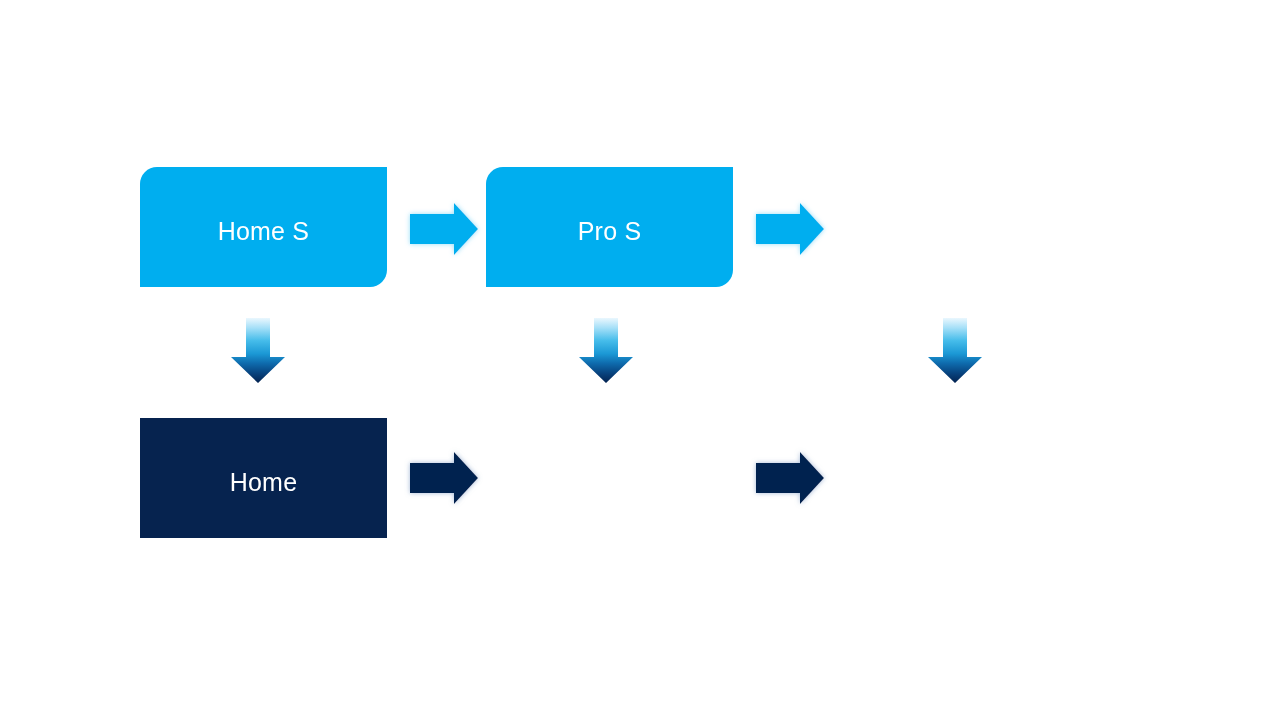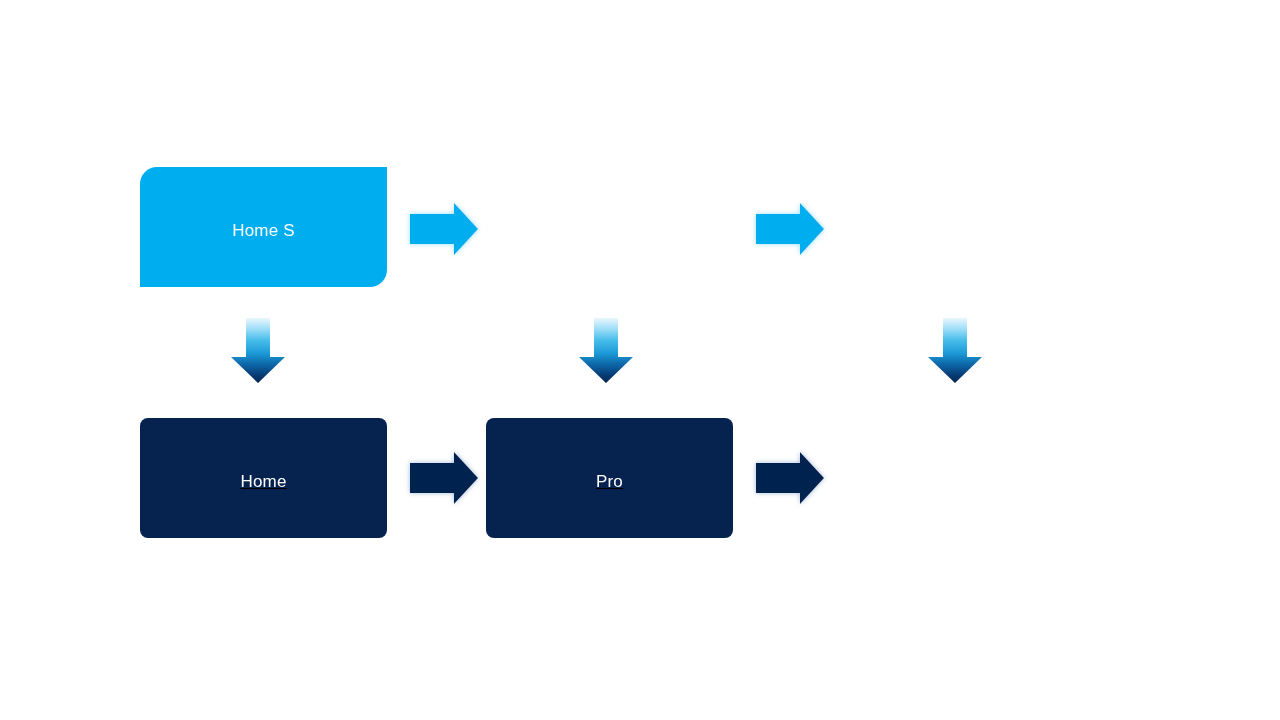--- a/index.html
+++ b/index.html
@@ -18,33 +18,32 @@
   .box {
     position: absolute;
     width: 247px;
     height: 120px;
     display: flex;
     align-items: center;
     justify-content: center;
   }
   .box .label {
     color: var(--text, #ffffff);
-    font-size: 17px;
+    font-size: 25px;
     letter-spacing: 0.2px;
     white-space: nowrap;
     margin-top: 8px;
   }
   .box.cyan {
     background: var(--box-cyan, #00AEEF);
     border-radius: 17px 0 17px 0; 
   }
   .box.navy {
     background: var(--box-navy, #06234F);
-    border-radius: 8px;
-    text-decoration: underline;
+    border-radius: 0;
   }
   
   .col1 { left: 140px; }
   .col2 { left: 486px; }
   .col3 { left: 831px; }
   .row-top    { top: 167px; }
   .row-bottom { top: 418px; }
 
   .arrow {
     position: absolute;
@@ -85,26 +84,26 @@
       </filter>
       <filter id="glowNavy" x="-40%" y="-40%" width="180%" height="180%">
         <feDropShadow dx="0" dy="0" stdDeviation="2.6" flood-color="#8CA6CC" flood-opacity="0.8"></feDropShadow>
       </filter>
     </defs>
   </svg>
 
   <div class="box cyan col1 row-top">
     <span class="label">Home S</span>
   </div>
+  <div class="box cyan col2 row-top">
+    <span class="label">Pro S</span>
+  </div>
 
   <div class="box navy col1 row-bottom">
     <span class="label">Home</span>
-  </div>
-  <div class="box navy col2 row-bottom">
-    <span class="label">Pro</span>
   </div>
 
   <div class="arrow arrow-right-top-1">
     <svg width="68" height="52" viewBox="0 0 68 52">
       <path d="M0,11 H44 V0 L68,26 L44,52 V41 H0 Z" class="fill-cyan" filter="url(#glowCyan)"></path>
     </svg>
   </div>
   <div class="arrow arrow-right-top-2">
     <svg width="68" height="52" viewBox="0 0 68 52">
       <path d="M0,11 H44 V0 L68,26 L44,52 V41 H0 Z" class="fill-cyan" filter="url(#glowCyan)"></path>

